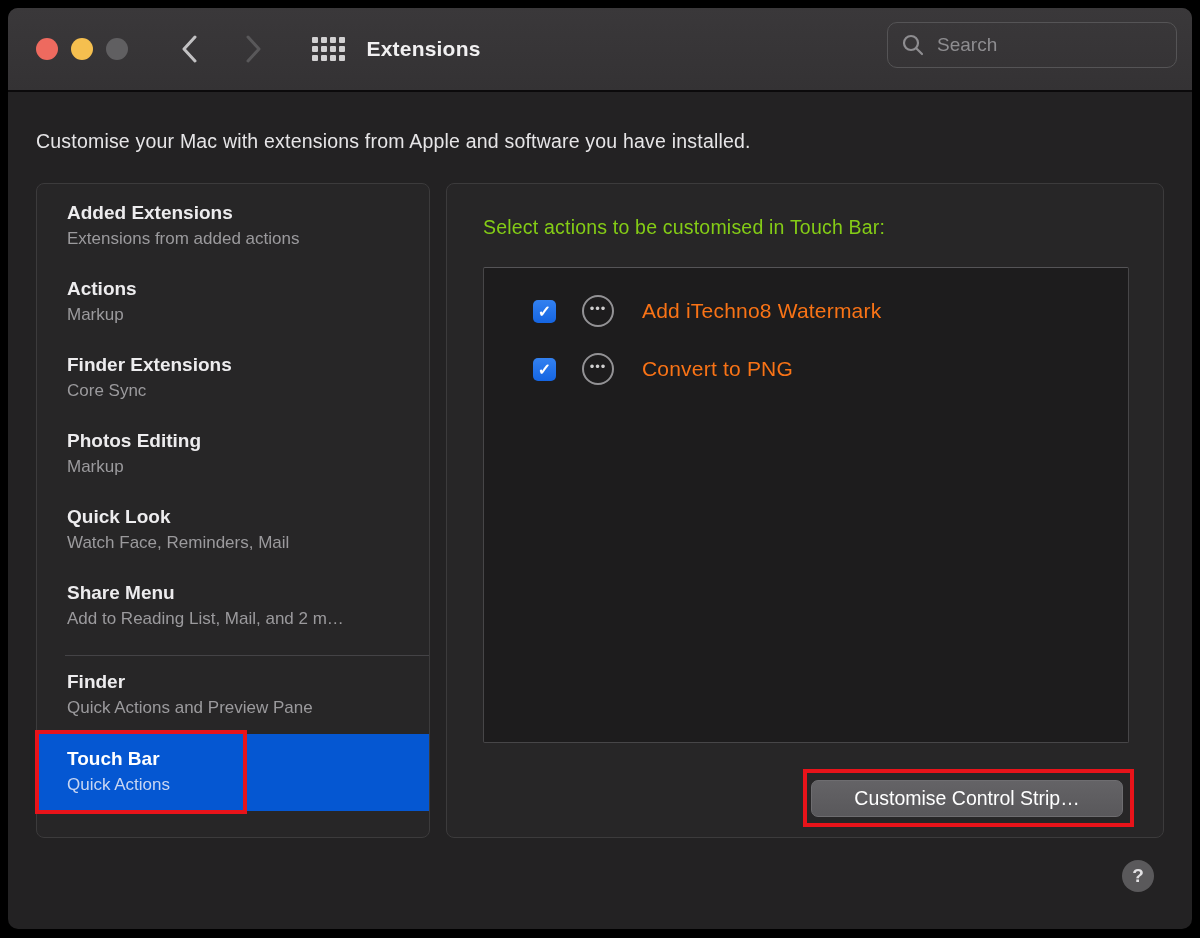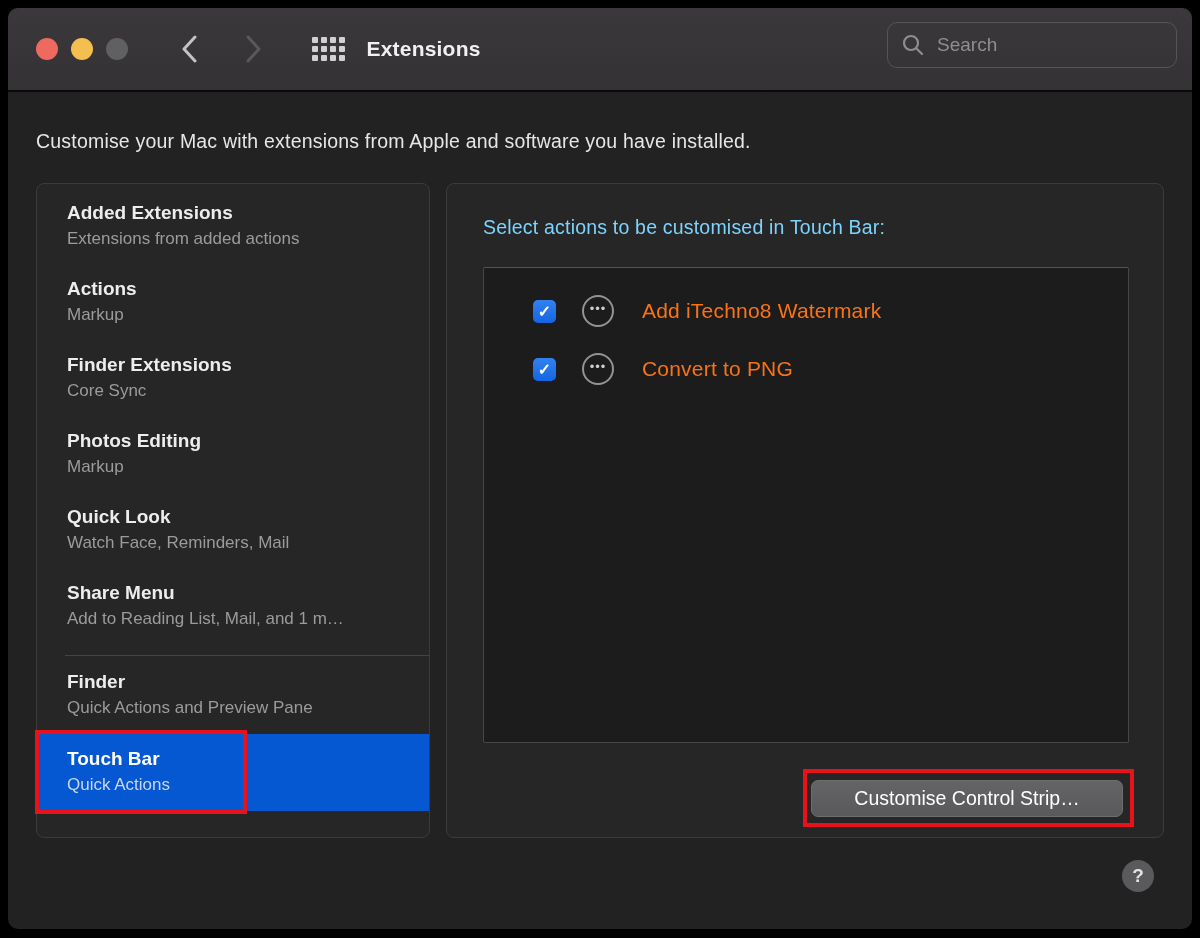--- a/index.html
+++ b/index.html
@@ -68,21 +68,21 @@
   .sb-selected .sb-title { color: #ffffff; }
   .sb-selected .sb-sub { color: #c9d6f2; }
 
   .annotation {
     position: absolute; border: 4px solid #e8131a; pointer-events: none;
   }
   .ann-touchbar { left: -2px; top: 546px; width: 212px; height: 84px; }
   .ann-button { left: 356px; top: 585px; width: 331px; height: 58px; }
 
   
-  .main-header { padding: 32px 0 0 36px; font-size: 19.5px; color: #7dd3fc; letter-spacing: .2px; }
+  .main-header { padding: 32px 0 0 36px; font-size: 19.5px; color: #84cc16; letter-spacing: .2px; }
   .listbox {
     position: absolute; left: 36px; top: 83px; width: 646px; height: 476px;
     background: #1d1c1d; border: 1px solid #474648; border-top-color: #555457; border-radius: 2px;
   }
   .action-row { display: flex; align-items: center; height: 58px; padding-left: 49px; }
   .action-row.first { margin-top: 14px; }
   .checkbox {
     width: 23px; height: 23px; border-radius: 5px;
     background: linear-gradient(#3381f0, #1565e2);
     color: #fff; font-size: 16px; font-weight: 700;
@@ -175,21 +175,21 @@
       <div class="sb-item">
         <div class="sb-title">Photos Editing</div>
         <div class="sb-sub">Markup</div>
       </div>
       <div class="sb-item">
         <div class="sb-title">Quick Look</div>
         <div class="sb-sub">Watch Face, Reminders, Mail</div>
       </div>
       <div class="sb-item">
         <div class="sb-title">Share Menu</div>
-        <div class="sb-sub">Add to Reading List, Mail, and 1 m…</div>
+        <div class="sb-sub">Add to Reading List, Mail, and 2 m…</div>
       </div>
 
       <div class="sb-divider"></div>
 
       <div class="sb-item finder">
         <div class="sb-title">Finder</div>
         <div class="sb-sub">Quick Actions and Preview Pane</div>
       </div>
     </div>
 

